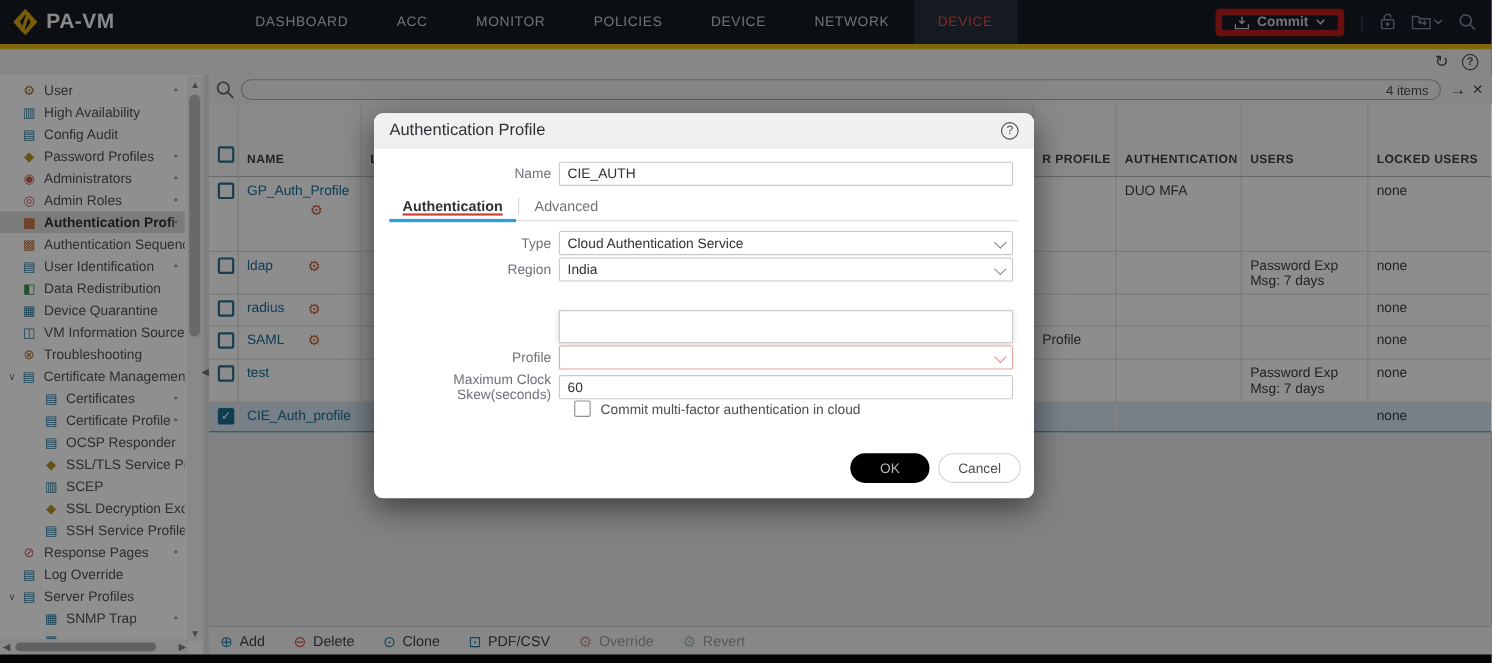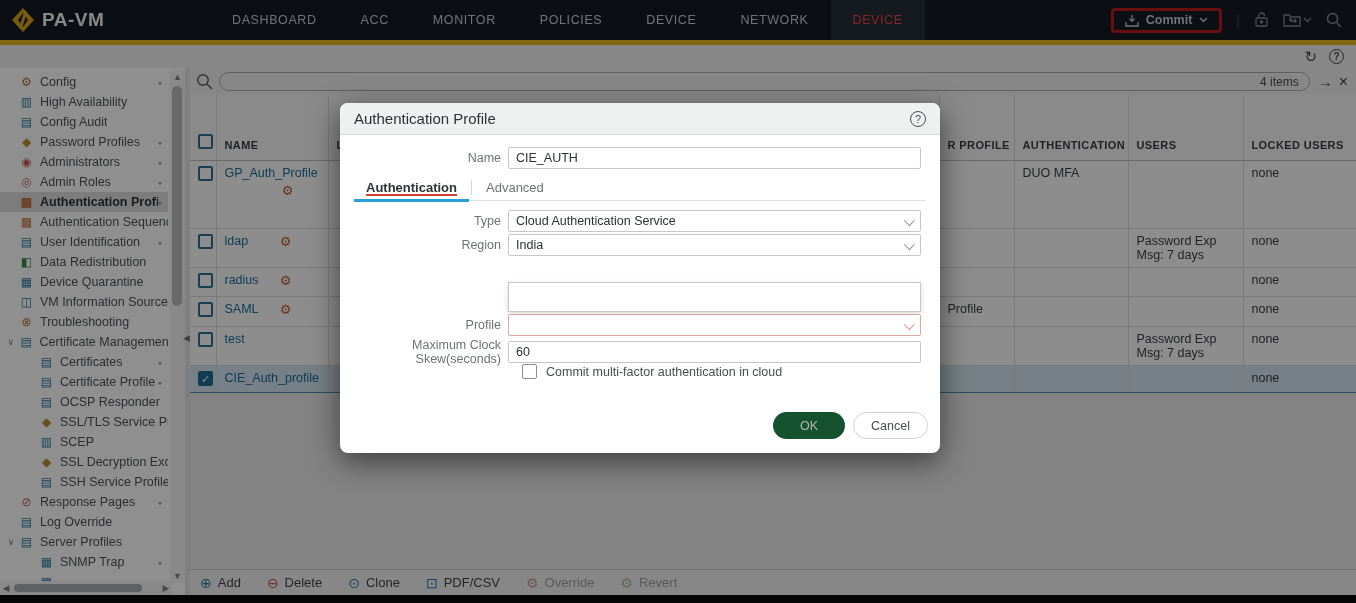--- a/index.html
+++ b/index.html
@@ -13,21 +13,21 @@
   .navbar { position:absolute; left:0; top:0; width:100%; height:40px;
     background:#141923; display:flex; align-items:center; z-index:1; }
   .logo-wrap { display:flex; align-items:center; gap:8px; padding-left:12px; width:210px; }
   .logo-mark { width:22px; height:24px; }
   .logo-text { color:#f2f3f5; font-size:19px; font-weight:bold; letter-spacing:0.5px; }
   .nav-items { display:flex; height:100%; }
   .nav-item { display:flex; align-items:center; padding:0 22px; color:#c9ccd2;
     font-size:12.5px; letter-spacing:0.6px; cursor:pointer; height:100%; }
   .nav-item.active { background:#272d39; color:#ef4444; }
   .nav-right { margin-left:auto; display:flex; align-items:center; gap:14px; padding-right:14px; }
-  .commit-btn { display:flex; align-items:center; gap:7px; border:3px solid #b91c1c;
+  .commit-btn { display:flex; align-items:center; gap:7px; border:6px solid #b91c1c;
     border-radius:4px; height:25px; padding:0 11px; color:#c9ccd2; font-size:12.5px; font-weight:bold; }
   .nav-sep { color:#3d4554; font-size:14px; }
   .nav-ico { color:#9aa0ab; display:flex; align-items:center; }
   .gold-strip { position:absolute; left:0; top:40px; width:100%; height:5px; background:#e3b81e; z-index:1; }
 
   
   .subheader { position:absolute; left:0; top:45px; width:100%; height:23px; background:#f1f1f1;
     display:flex; align-items:center; justify-content:flex-end; gap:12px; padding-right:12px; z-index:1; }
   .sub-ico { color:#46494d; font-size:15px; line-height:1; cursor:pointer; }
   .circle-q { width:15px; height:15px; border:1.4px solid #46494d; border-radius:50%;
@@ -111,21 +111,21 @@
   .tabs { position:absolute; left:14px; top:72px; right:14px; height:26px; border-bottom:1px solid #dcdee0; display:flex; }
   .tab { position:relative; padding:0 12px; font-size:13px; color:#6e7277; display:flex; align-items:center; cursor:pointer; }
   .tab.active { font-weight:bold; color:#2e3235; }
   .tab.active .tab-red { position:absolute; left:12px; right:12px; bottom:4px; height:2px; background:#d13c32; }
   .tab.active::after { content:""; position:absolute; left:0; right:0; bottom:-2px; height:3px; background:#2b9fd8; }
   .tab-div { width:1px; background:#d4d6d8; margin:5px 2px; }
   .mchk { position:absolute; left:182px; top:261px; display:flex; align-items:center; gap:9px; color:#4a4d51; }
   .mchk .box { width:15px; height:15px; border:1px solid #8a8d91; border-radius:2px; background:#fff; cursor:pointer; }
   .modal-btns { position:absolute; right:12px; bottom:14px; display:flex; gap:8px; }
   .btn { height:27px; border-radius:14px; font-size:12.5px; display:flex; align-items:center; justify-content:center; cursor:pointer; }
-  .btn.ok { width:72px; background:#14532d; color:#b4b7ba; border:none; cursor:default; }
+  .btn.ok { width:72px; background:#000000; color:#b4b7ba; border:none; cursor:default; }
   .btn.cancel { width:75px; background:#fff; color:#4a4d51; border:1px solid #cfd2d5; }
 
   .bottom-strip { position:absolute; left:0; bottom:0; width:100%; height:8px; background:#050505; z-index:60; }
 </style>
 </head>
 <body>
 
 <div class="screen">
 
   <div class="navbar">
@@ -188,21 +188,21 @@
 
   <div class="subheader">
     <span class="sub-ico">↻</span>
     <span class="circle-q">?</span>
   </div>
 
   <div class="sidebar">
     <div class="side-items" id="side-items">
         <div class="side-item">
           <span class="side-ico" style="color: rgb(176, 111, 42);">⚙</span>
-          <span class="side-label">Config</span>
+          <span class="side-label">User</span>
           <span class="side-dot">●</span>
         </div>
         <div class="side-item">
           <span class="side-ico" style="color: rgb(42, 125, 163);">▥</span>
           <span class="side-label">High Availability</span>
         </div>
         <div class="side-item">
           <span class="side-ico" style="color: rgb(42, 125, 163);">▤</span>
           <span class="side-label">Config Audit</span>
         </div>

